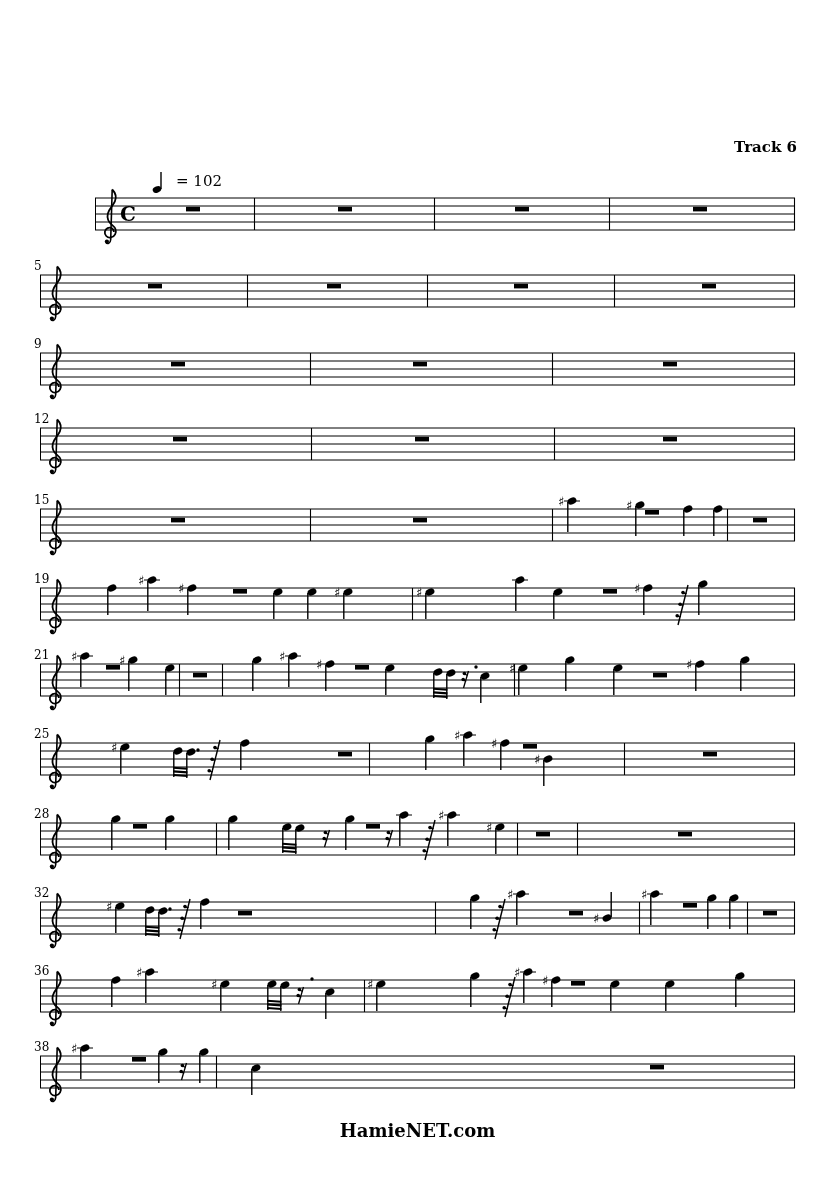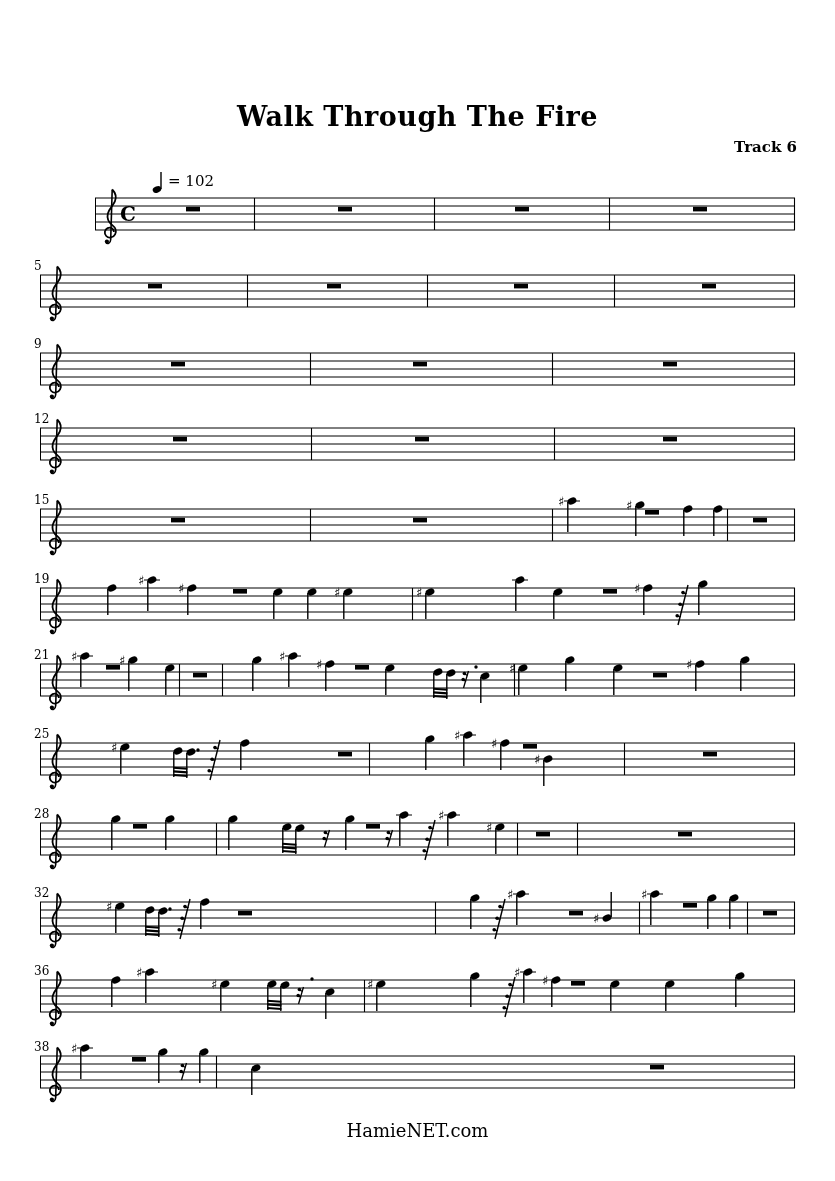--- a/index.html
+++ b/index.html
@@ -2,31 +2,30 @@
 <html><head>
 <meta charset="utf-8">
 <style>
   html,body{margin:0;padding:0;background:#e8e8e8;}
   #page{position:relative;width:835px;height:1181px;background:#ffffff;margin:0 auto;overflow:hidden;
         font-family:"DejaVu Serif", serif;color:#000;}
   #score{position:absolute;left:0;top:0;}
   .title{position:absolute;top:101px;left:0;width:100%;text-align:center;
          font-size:27px;font-weight:bold;letter-spacing:.5px;}
   .track{position:absolute;top:138px;right:38px;font-size:15px;font-weight:bold;}
-  .tempo{position:absolute;top:169px;left:152px;display:flex;align-items:flex-start;gap:5px;
+  .tempo{position:absolute;top:169px;left:152px;display:flex;align-items:flex-start;gap:13px;
          font-size:15px;}
   .tempo svg{display:block;}
   .tempo span{line-height:24px;}
-  .footer{position:absolute;top:1120px;left:0;width:100%;text-align:center;font-size:18px;}
+  .footer{position:absolute;top:1120px;left:0;width:100%;text-align:center;font-size:18px;font-weight:bold;}
 </style>
 </head>
 <body>
 
 <div id="page">
-  <div class="title">Walk Through The Fire</div>
   <div class="track">Track 6</div>
 
   <div class="tempo">
     <svg width="11" height="26">
       <line x1="9" y1="3" x2="9" y2="20" stroke="#000" stroke-width="1.4"></line>
       <ellipse cx="5" cy="20.5" rx="4.4" ry="3.1" fill="#000" transform="rotate(-20 5 20.5)"></ellipse>
     </svg>
     <span>= 102</span>
   </div>
 

